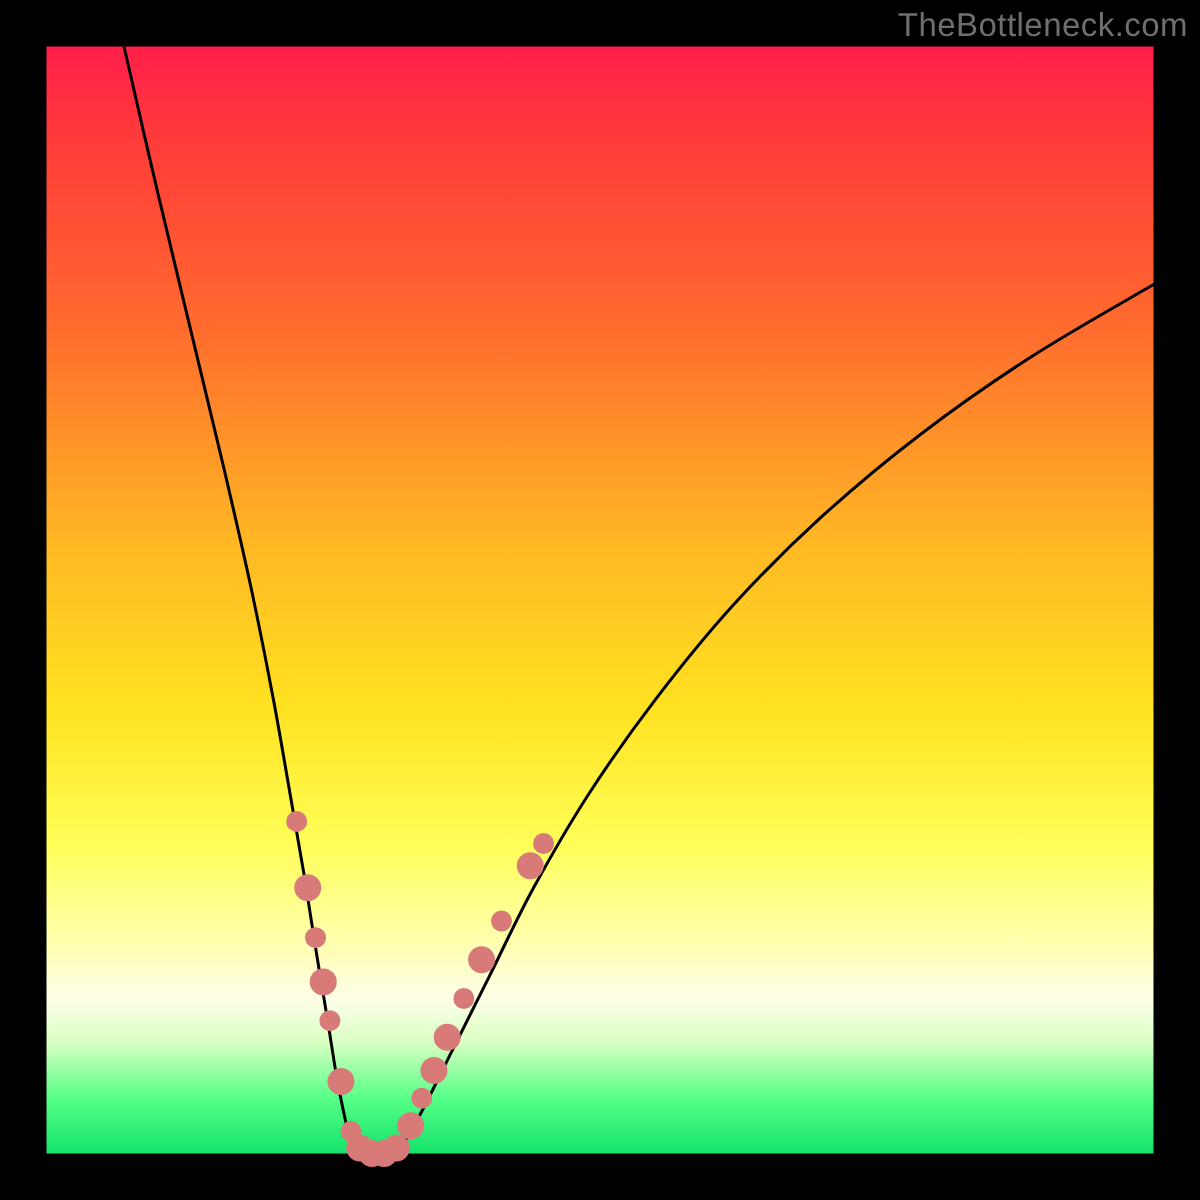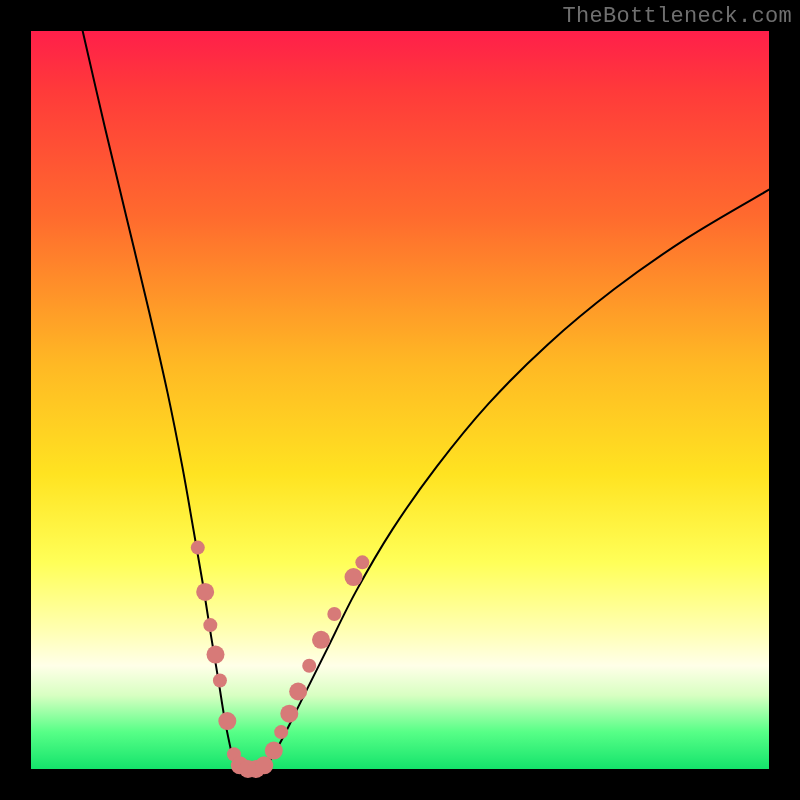--- a/index.html
+++ b/index.html
@@ -36,21 +36,20 @@
       #14e36b 100%);
   }
   .watermark {
     position: absolute;
     top: 4px;
     right: 8px;
     color: #6f6f6f;
     font-size: 22px;
     letter-spacing: 0.3px;
     font-weight: 500;
-    font-family: Liberation Mono, monospace;
   }
   svg.curve {
     position: absolute;
     left: 0;
     top: 0;
     width: 738px;
     height: 738px;
     overflow: visible;
   }
   .stroke-main {

